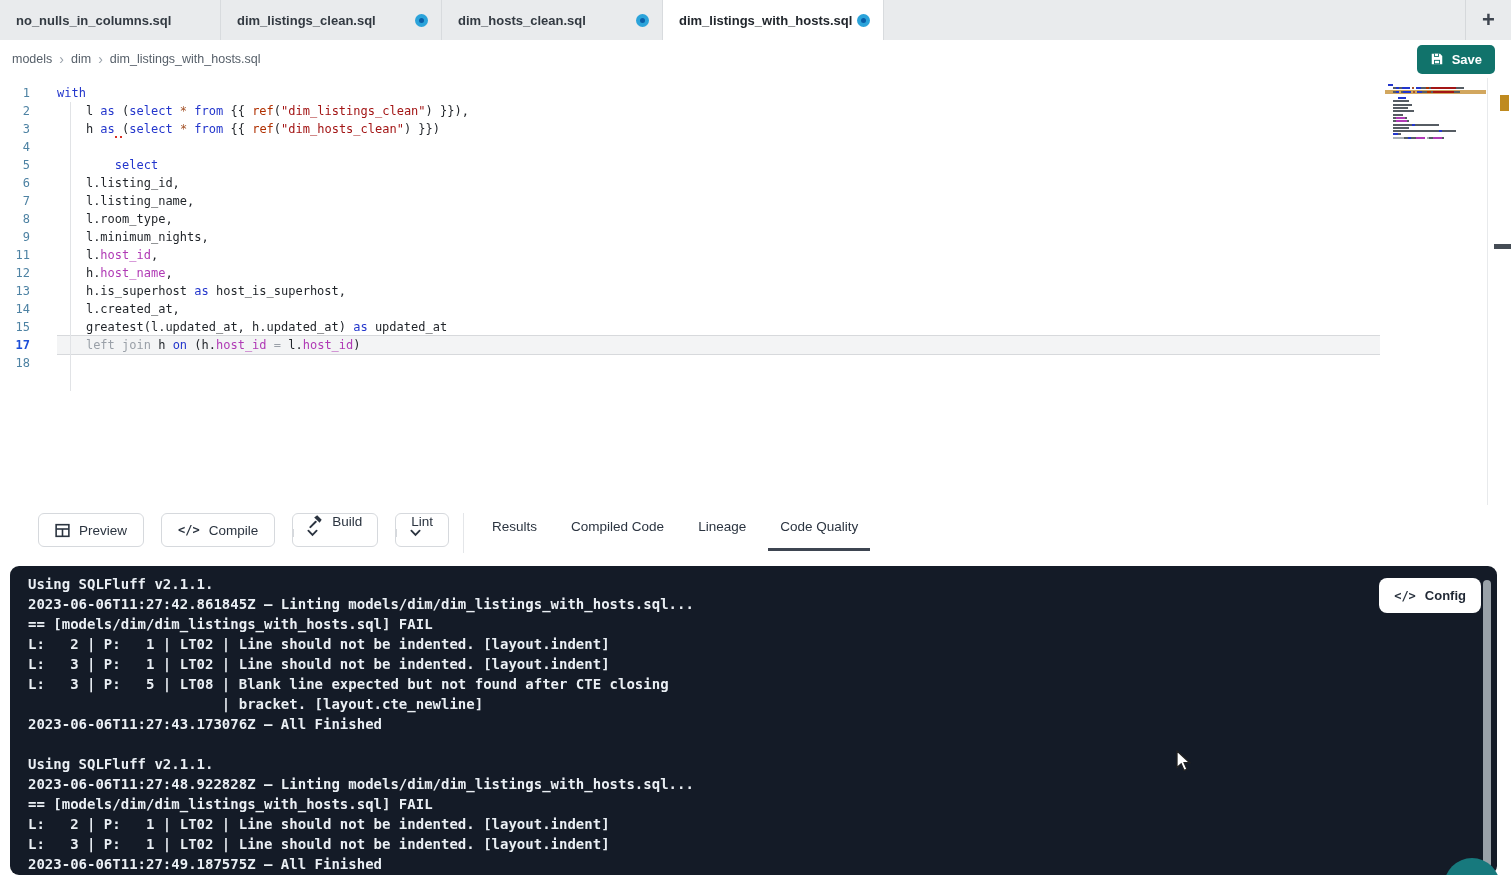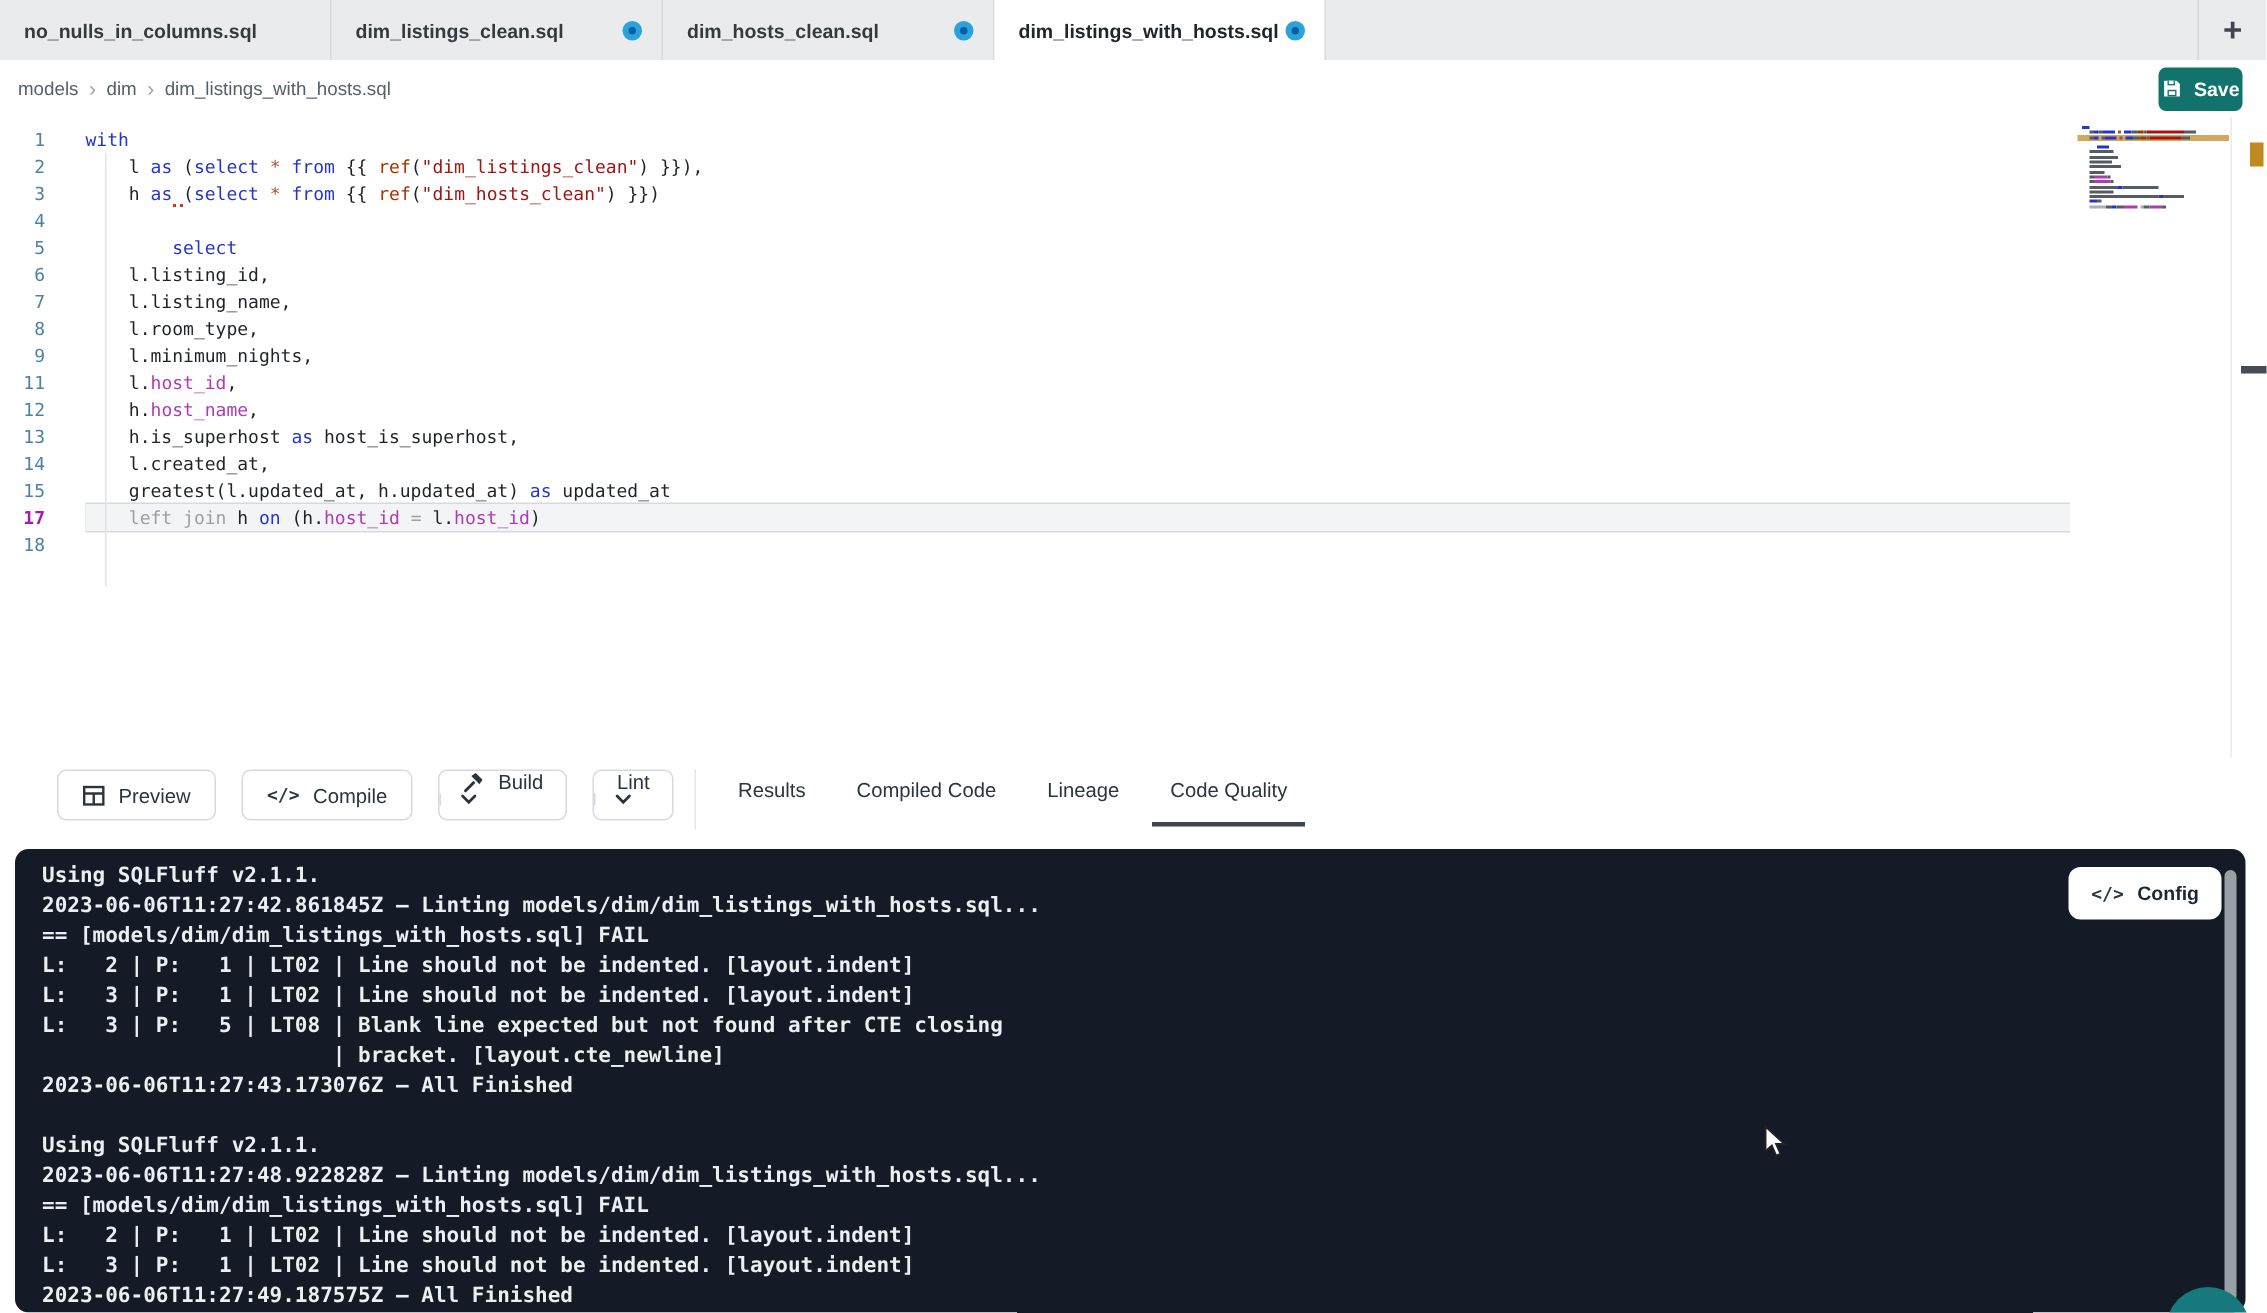--- a/index.html
+++ b/index.html
@@ -20,33 +20,33 @@
   .newtab { width:46px; display:flex; align-items:center; justify-content:center;
             border-left:1px solid #d5d8db; font-size:22px; font-weight:600; color:#3f4650; cursor:pointer; }
 
   
   .subheader { position:absolute; left:0; top:40px; width:1511px; height:38px; background:#fff;
                display:flex; align-items:center; padding:0 16px 0 12px; }
   .breadcrumb { display:flex; align-items:center; gap:7px; font-size:12.5px; color:#57606a; }
   .crumb { cursor:pointer; }
   .crumb-sep { color:#9aa2ab; font-size:14px; }
   .save-btn { margin-left:auto; height:29px; background:var(--accent); color:#fff; border:none;
-              border-radius:5px; padding:0 2px; font-size:13px; font-weight:700;
+              border-radius:5px; padding:0 13px; font-size:13px; font-weight:700;
               display:flex; align-items:center; gap:8px; cursor:pointer;
               font-family:"Liberation Sans", sans-serif; }
 
   
   .editor { position:absolute; left:0; top:78px; width:1511px; height:427px; background:#fff; }
   .code-lines { position:absolute; left:0; top:6px; width:1380px; }
   .cm-row { display:flex; height:18px; line-height:18px;
             font-family:"DejaVu Sans Mono", monospace; font-size:12px; }
   .gutter { width:30px; flex:none; text-align:right; color:var(--lnum); }
   .gut-space { width:27px; flex:none; }
   .code { flex:1; white-space:pre; color:var(--pl); }
-  .cm-row.active .gutter { color:#a21caf; font-weight:700; }
+  .cm-row.active .gutter { color:#1d4ed8; font-weight:700; }
   .cm-row.active .code { background:#f3f4f5; box-shadow:0 -1px 0 #d7d9dc, 0 1px 0 #d7d9dc; }
   .tk-kw { color:var(--kw); }
   .tk-str { color:var(--str); }
   .tk-fn { color:var(--fn); }
   .tk-op { color:var(--op); }
   .tk-var { color:var(--var); }
   .tk-gy { color:var(--gy); }
   .tk-pl { color:var(--pl); }
   .tk-sq { border-bottom:2px dotted #d93025; }
   .indent-guide { position:absolute; left:70px; top:24px; width:1px; height:289px; background:#e1e3e6; }

